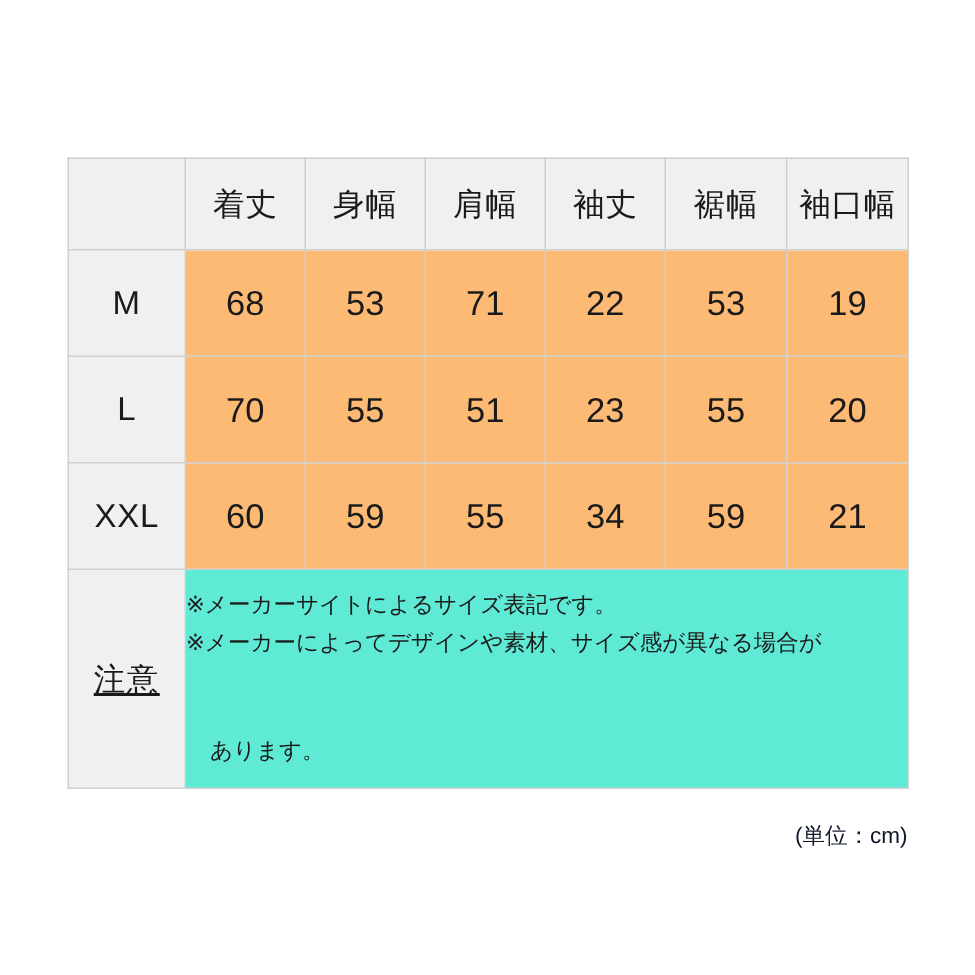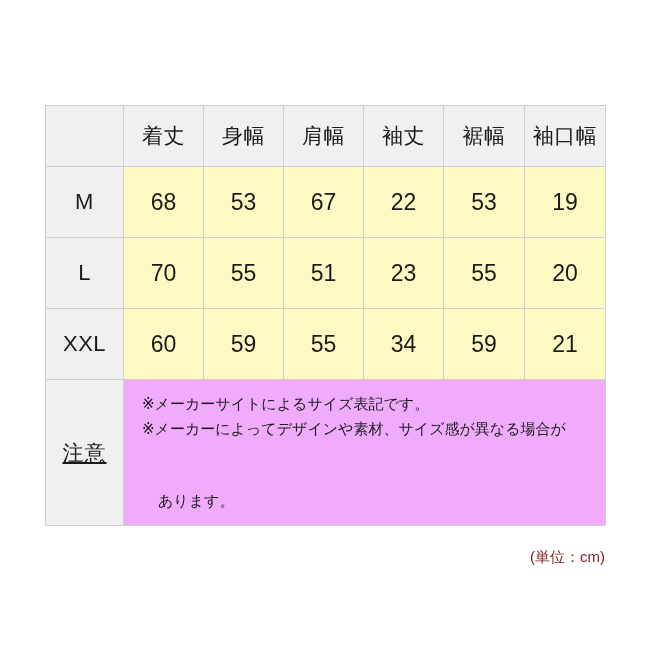--- a/index.html
+++ b/index.html
@@ -55,57 +55,57 @@
     font-size: 21px;
     color: #1a1a1a;
     letter-spacing: 0.5px;
   }
   tr.head-row td.corner {
     background: #f0f0f0;
   }
   tr.data-row td {
     height: 70px;
     font-size: 23px;
-    background: #fef9c3;
+    background: #fdba74;
   }
   tr.data-row td.rowlabel {
     background: #f0f0f0;
     font-size: 22px;
     letter-spacing: 0.5px;
   }
   tr.note-row td.note-label {
     background: #f0f0f0;
     font-size: 21px;
     height: 96px;
     letter-spacing: 1px;
     text-decoration: underline;
   }
   tr.note-row td.note-body {
-    background: #f0abfc;
+    background: #5eead4;
     text-align: left;
-    padding: 12px 12px 12px 18px;
+    padding: 12px 12px 12px 0;
     font-size: 15px;
     line-height: 1.65;
     color: #1a1a1a;
   }
   .note-line {
     white-space: nowrap;
   }
   .note-line.indent {
     padding-left: 16px;
     margin-top: 47px;
   }
   .unit {
     position: absolute;
     left: 45px;
     top: 548px;
     width: 560px;
     text-align: right;
     font-size: 15px;
-    color: #7f1d1d;
+    color: #0f172a;
   }
 </style>
 </head>
 <body>
 
 <div class="page">
 
   <div class="table-wrap">
     <table class="size-table">
       <colgroup>
@@ -125,21 +125,21 @@
           <td>肩幅</td>
           <td>袖丈</td>
           <td>裾幅</td>
           <td>袖口幅</td>
         </tr>
 
         <tr class="data-row">
           <td class="rowlabel">M</td>
           <td>68</td>
           <td>53</td>
-          <td>67</td>
+          <td>71</td>
           <td>22</td>
           <td>53</td>
           <td>19</td>
         </tr>
 
         <tr class="data-row">
           <td class="rowlabel">L</td>
           <td>70</td>
           <td>55</td>
           <td>51</td>

